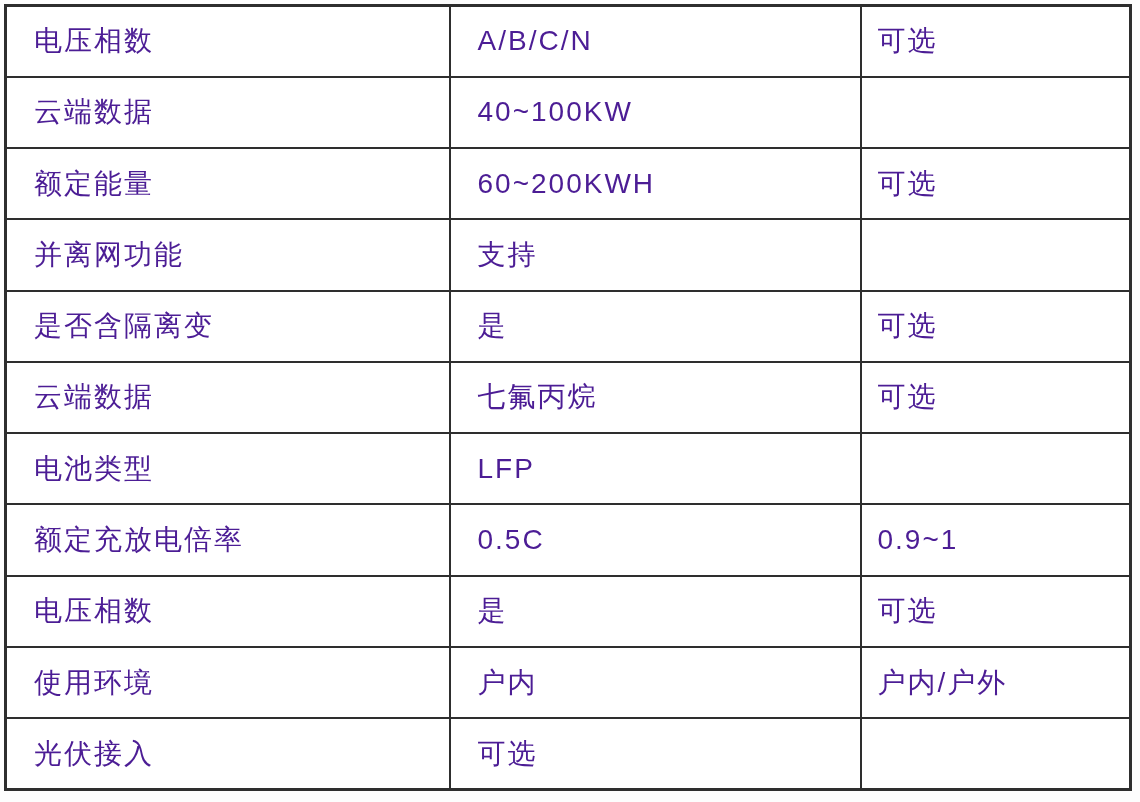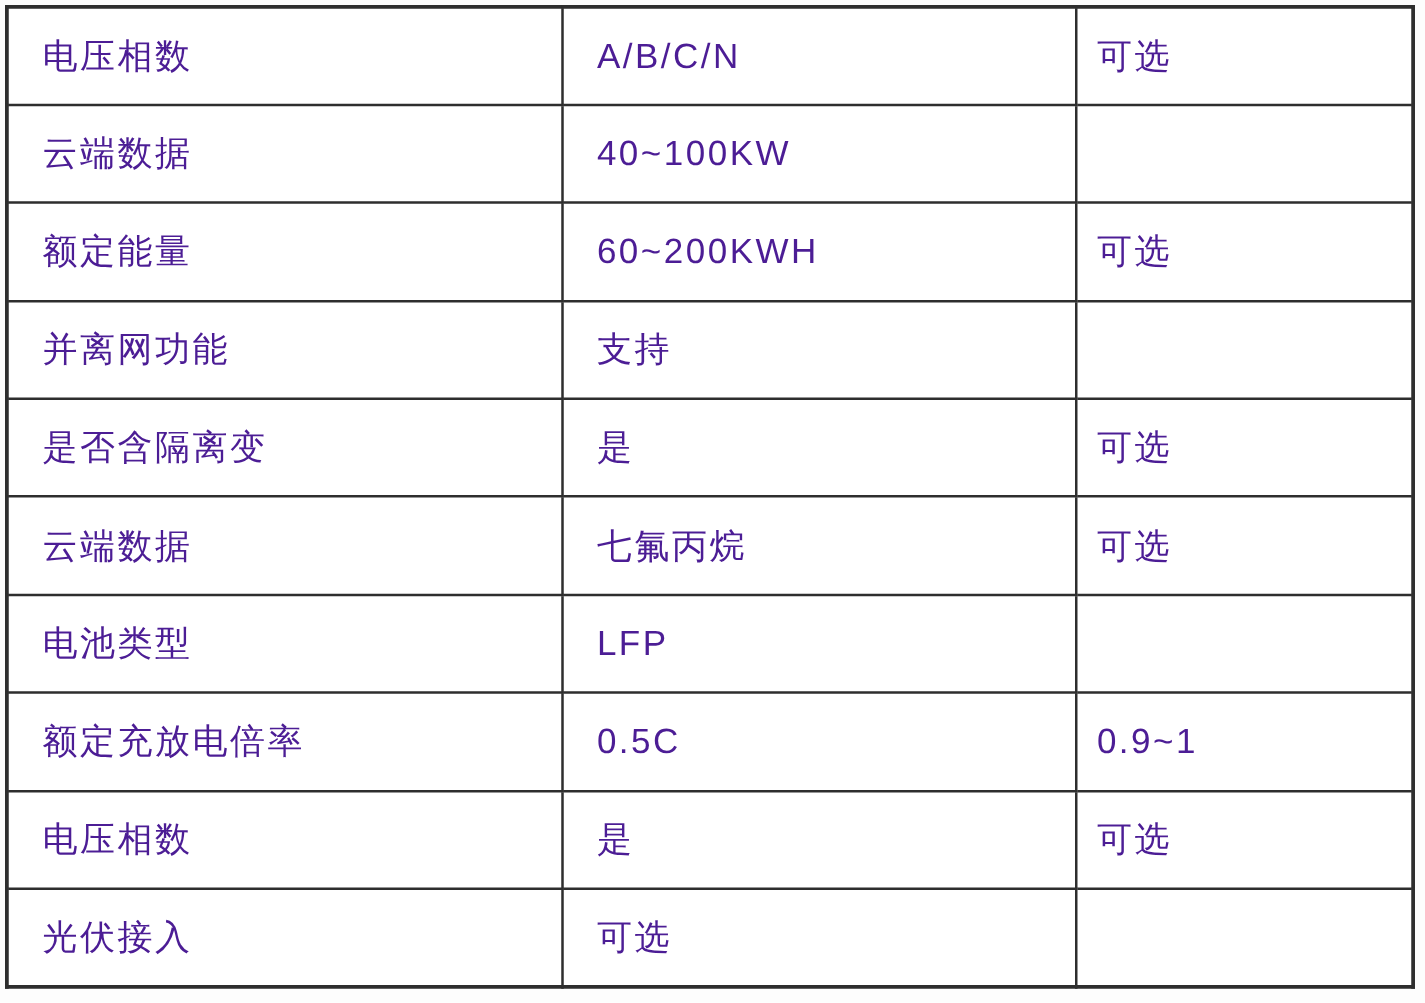--- a/index.html
+++ b/index.html
@@ -91,18 +91,23 @@
       <td>额定充放电倍率</td>
       <td>0.5C</td>
       <td class="c3">0.9~1</td>
     </tr>
     <tr>
       <td>电压相数</td>
       <td>是</td>
       <td class="c3">可选</td>
     </tr>
     <tr>
+      <td>使用环境</td>
+      <td>户内</td>
+      <td class="c3">户内/户外</td>
+    </tr>
+    <tr>
       <td>光伏接入</td>
       <td>可选</td>
       <td class="c3"></td>
     </tr>
   </tbody>
 </table>
 
 </body></html>

